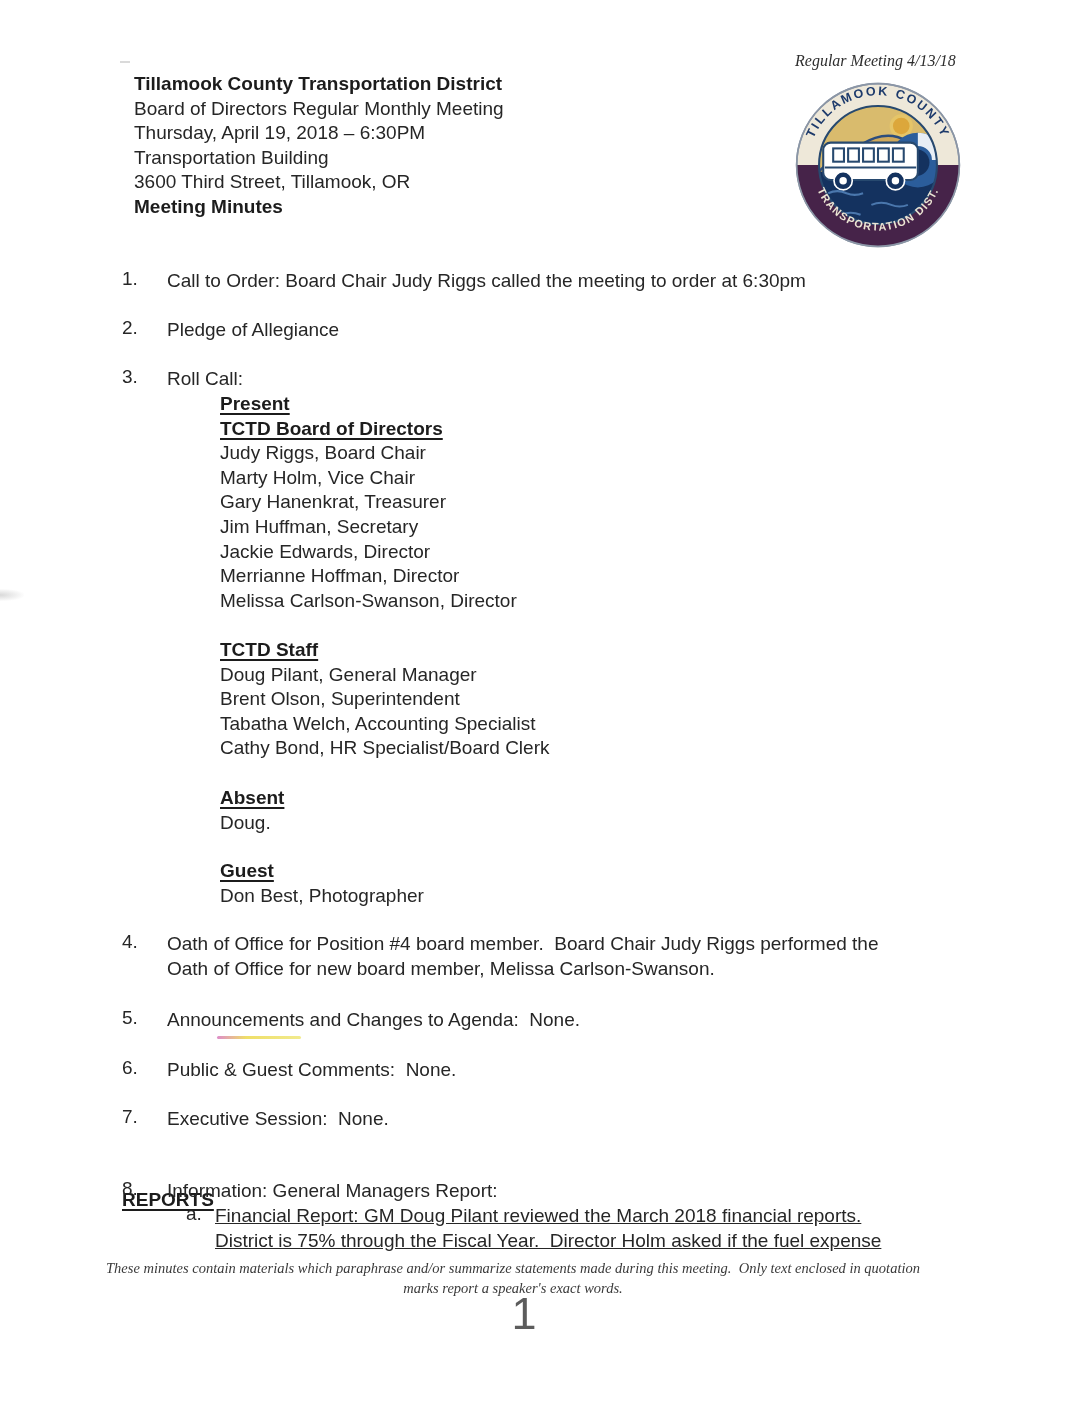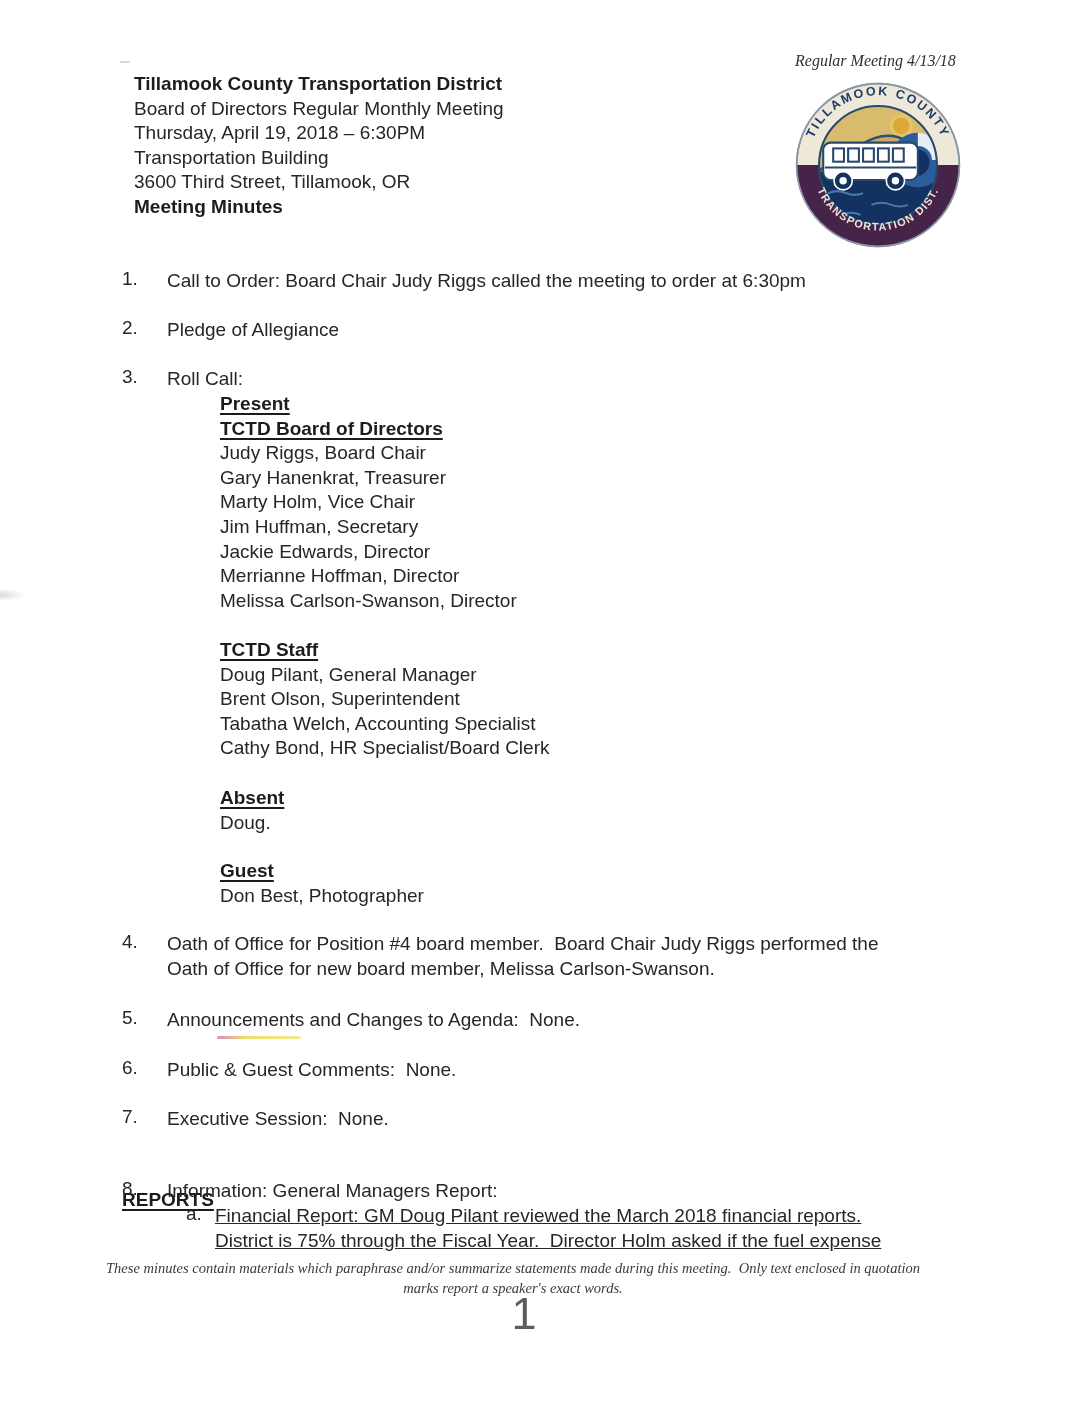--- a/index.html
+++ b/index.html
@@ -151,22 +151,22 @@
   <div class="item-num" style="top:317px">2.</div>
   <div class="item-txt" style="top:317px">Pledge of Allegiance</div>
 
   <div class="item-num" style="top:366px">3.</div>
   <div class="item-txt" style="top:366px">Roll Call:</div>
 
   <div class="rollcall" style="top:392px">
     <div class="bold uline">Present</div>
     <div class="bold uline">TCTD Board of Directors</div>
     <div>Judy Riggs, Board Chair</div>
+    <div>Marty Holm, Vice Chair</div>
     <div>Gary Hanenkrat, Treasurer</div>
-    <div>Marty Holm, Vice Chair</div>
     <div>Jim Huffman, Secretary</div>
     <div>Jackie Edwards, Director</div>
     <div>Merrianne Hoffman, Director</div>
     <div>Melissa Carlson-Swanson, Director</div>
   </div>
 
   <div class="rollcall" style="top:638px">
     <div class="bold uline">TCTD Staff</div>
     <div>Doug Pilant, General Manager</div>
     <div>Brent Olson, Superintendent</div>

